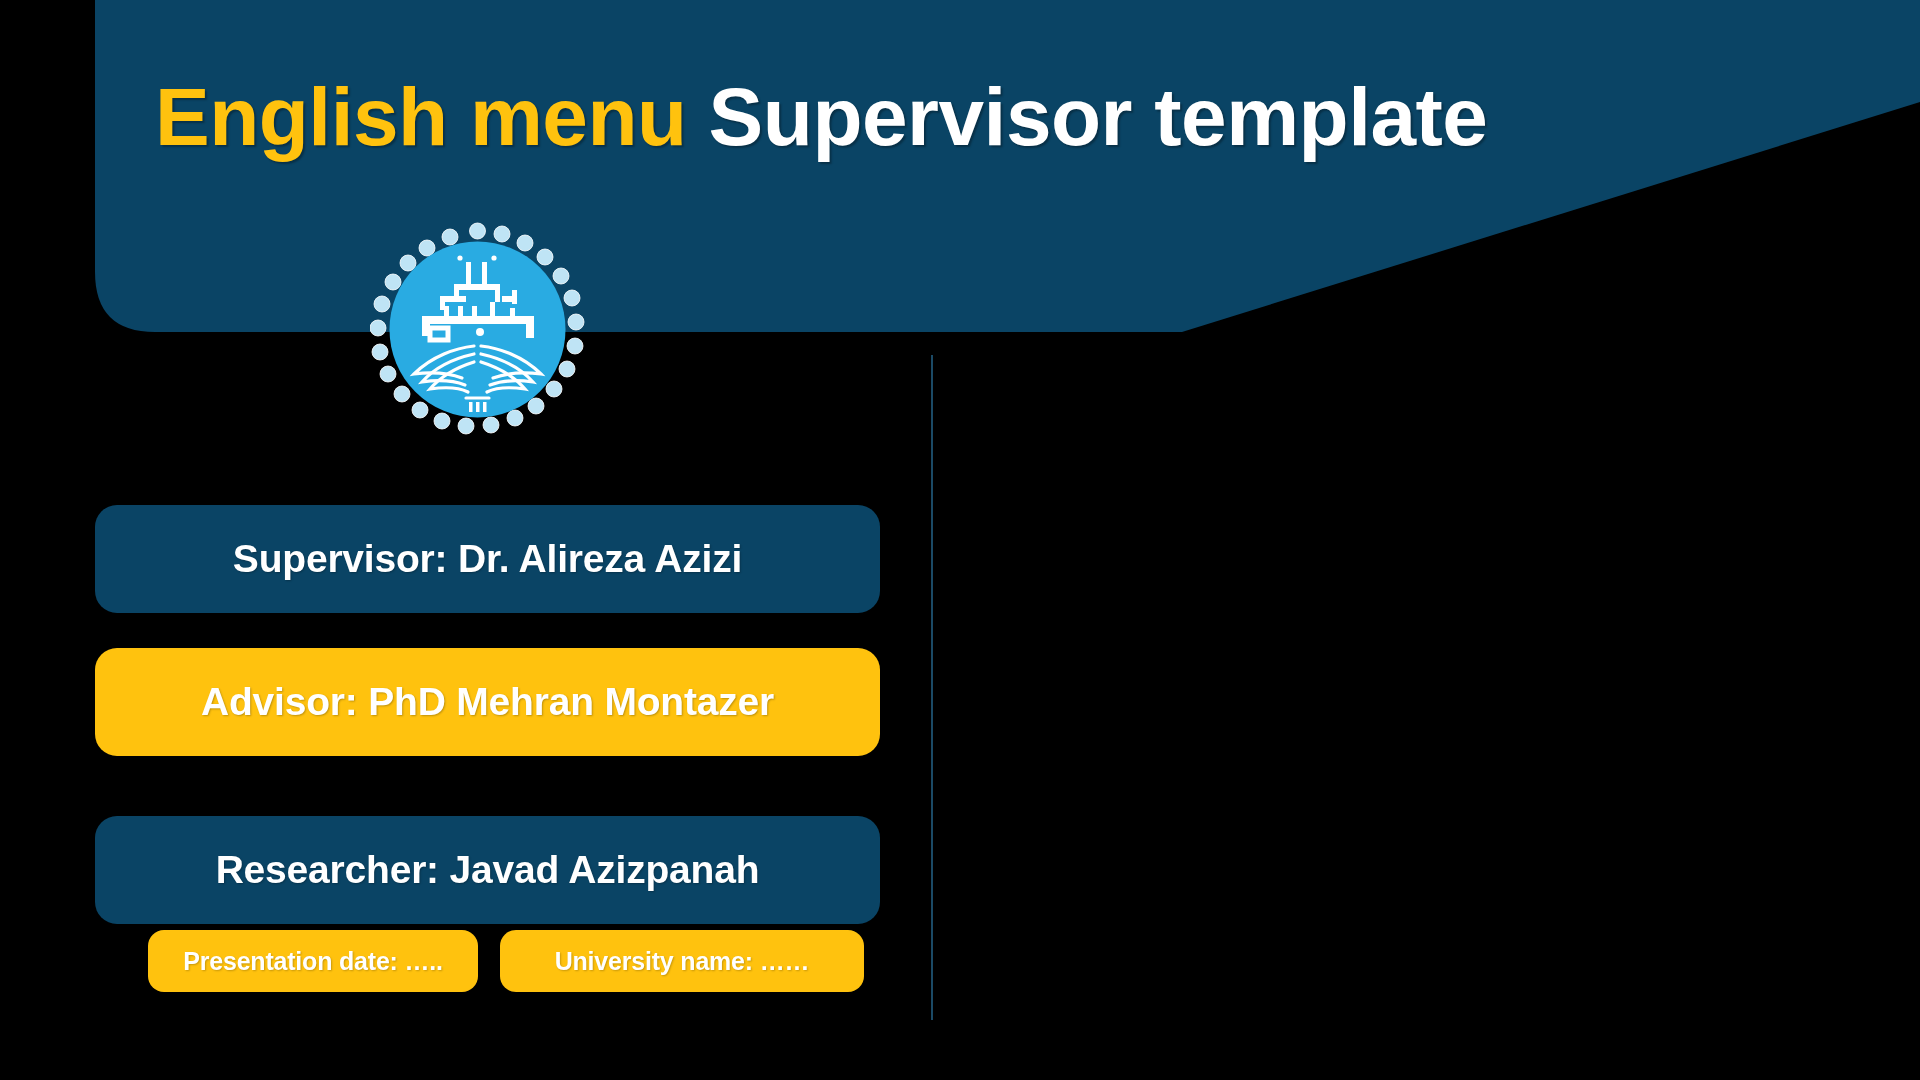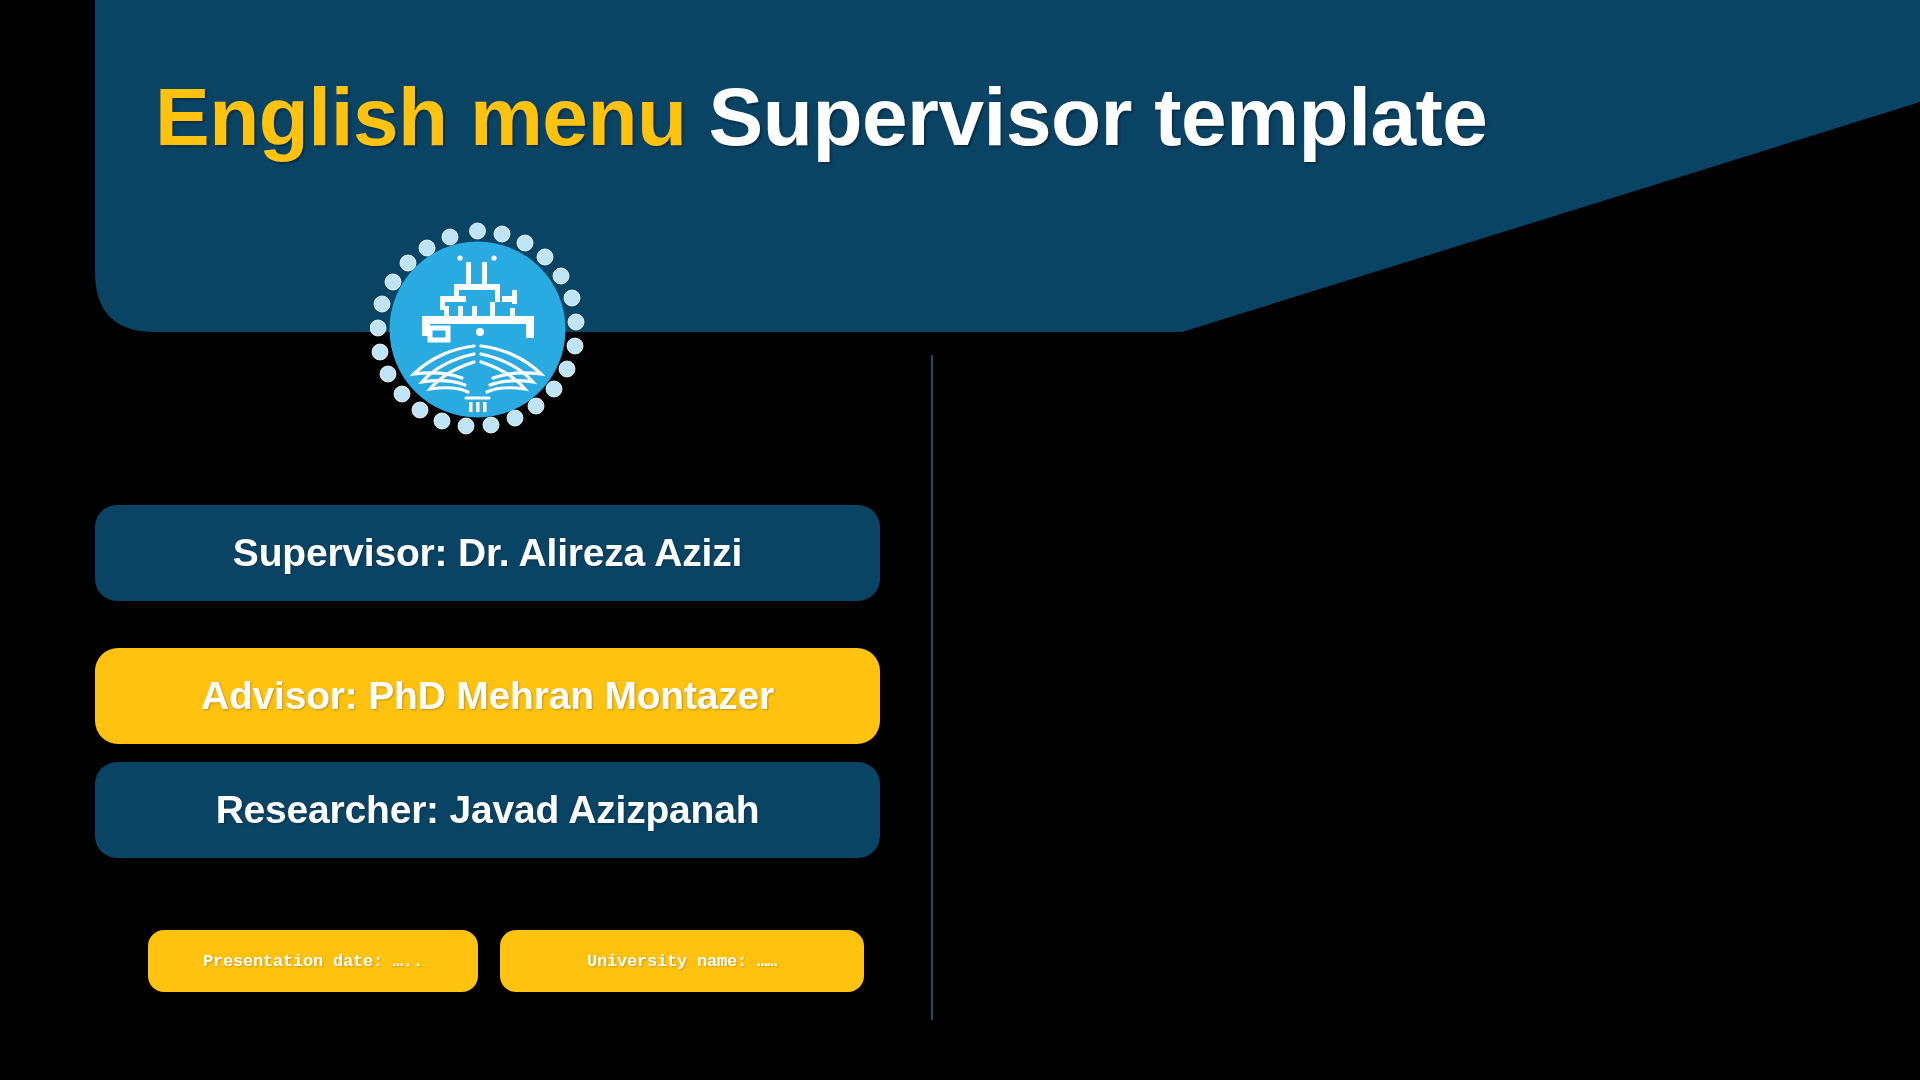--- a/index.html
+++ b/index.html
@@ -72,64 +72,63 @@
     width: 2px;
     height: 665px;
     background: #1b4a66;
   }
 
   
   .info-btn {
     position: absolute;
     left: 95px;
     width: 785px;
-    height: 96px;
+    height: 108px;
     border-radius: 22px;
     display: flex;
     align-items: center;
     justify-content: center;
     box-sizing: border-box;
     box-shadow: 0 3px 5px rgba(0,0,0,0.18);
   }
   .info-btn .label {
     color: #ffffff;
     font-size: 39px;
     font-weight: bold;
     letter-spacing: -0.2px;
     text-shadow: 1px 1px 2px rgba(0,0,0,0.25);
     white-space: nowrap;
   }
   .navy-btn   { background: #0A4465; }
   .yellow-btn { background: #FFC20E; }
 
   .btn-supervisor { top: 505px; }
-  .btn-advisor    { top: 648px; border-radius: 23px; }
-  .btn-researcher { top: 762px; text-align: right; }
+  .btn-advisor    { top: 648px; }
+  .btn-researcher { top: 816px; text-align: right; }
 
   
   .pill {
     position: absolute;
     height: 62px;
     background: #FFC20E;
     border-radius: 16px;
     display: flex;
     align-items: center;
     justify-content: center;
     box-sizing: border-box;
     padding: 0 22px;
     box-shadow: 0 3px 5px rgba(0,0,0,0.18);
   }
   .pill .label {
     color: #ffffff;
-    font-size: 17px;
+    font-size: 25px;
     font-weight: bold;
     letter-spacing: -0.2px;
     text-shadow: 1px 1px 2px rgba(0,0,0,0.22);
     white-space: nowrap;
-    font-family: Liberation Mono, monospace;
   }
   .pill-date {
     left: 148px;
     top: 930px;
     width: 330px;
   }
   .pill-university {
     left: 500px;
     top: 930px;
     width: 364px;

